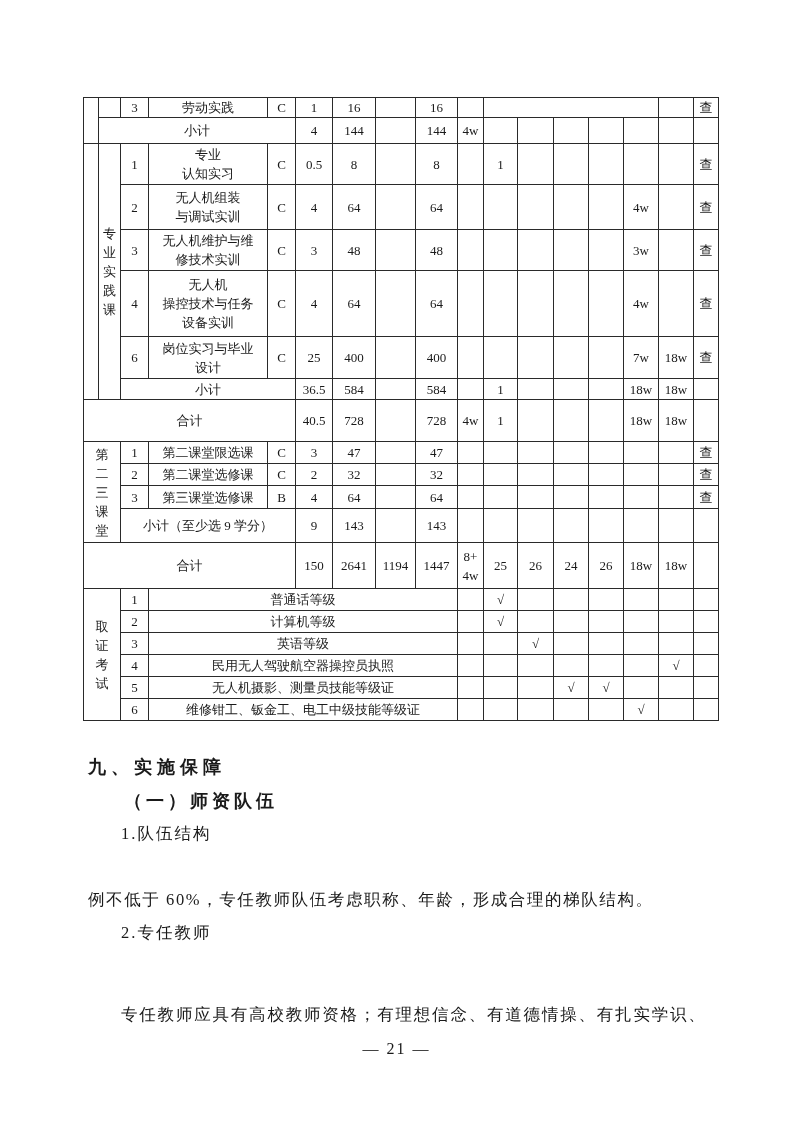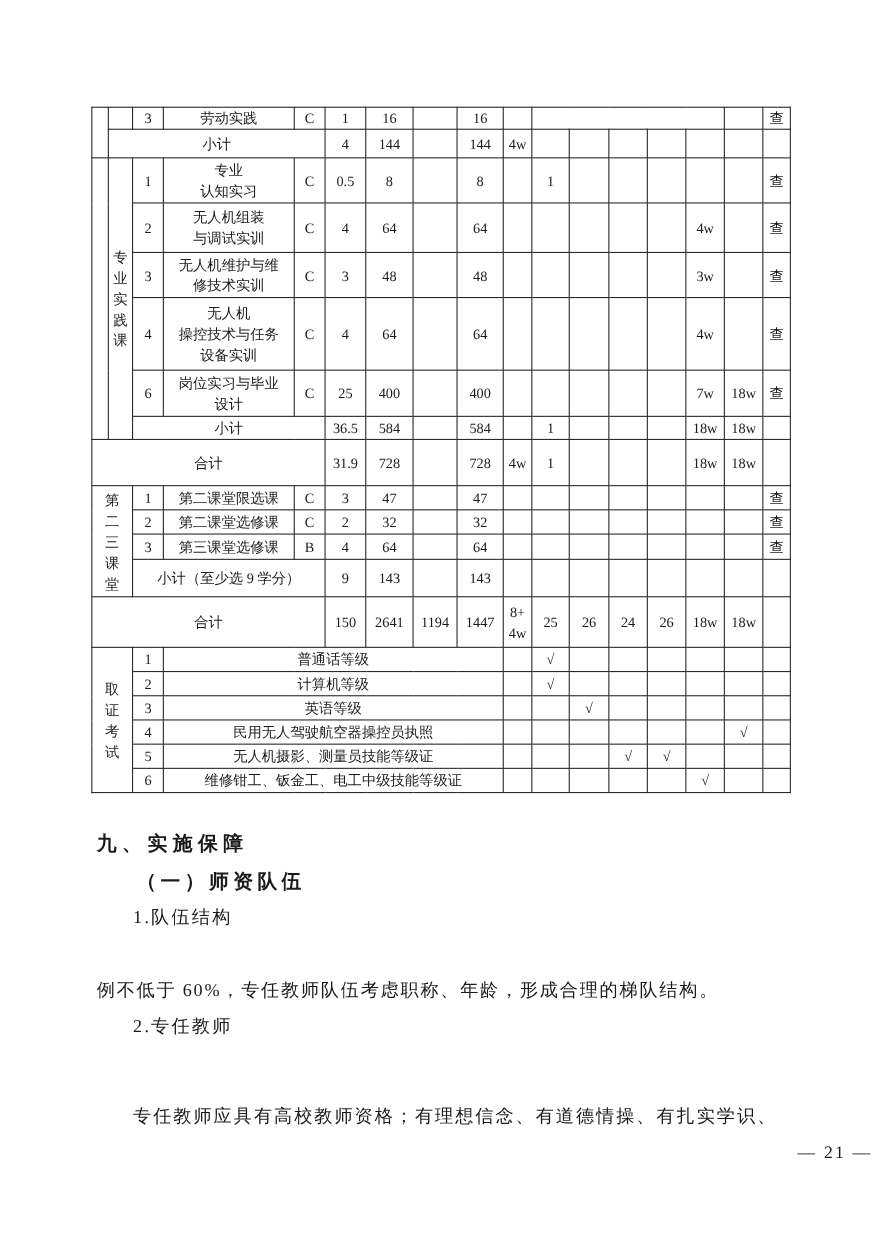--- a/index.html
+++ b/index.html
@@ -41,21 +41,21 @@
   
   .txt { position:absolute; white-space:nowrap; }
   .h-main { left:88px;  top:755px; font-size:18px; font-weight:bold; letter-spacing:5px; }
   .h-sub  { left:124px; top:789px; font-size:18px; font-weight:bold; letter-spacing:4px;text-align:right; }
   .item-1 { left:121px; top:823px; font-size:16.5px; letter-spacing:2px; }
   .p1-l1  { left:121px; top:856px; font-size:16.5px; letter-spacing:1.8px; }
   .p1-l2  { left:88px;  top:889px; font-size:16.5px; letter-spacing:1.6px; }
   .item-2 { left:121px; top:922px; font-size:16.5px; letter-spacing:2px;text-align:right; }
   .p2-l1  { left:121px; top:962px; font-size:16.5px; letter-spacing:1.8px;margin-top:42px; }
   .p2-l2  { left:88px;  top:995px; font-size:16.5px; letter-spacing:1.8px; }
-  .page-num { left:0; right:0; top:1040px; text-align:right; font-size:16px; letter-spacing:2px; }
+  .page-num { left:0; right:0; top:1040px; text-align:center; font-size:16px; letter-spacing:2px; }
 </style>
 </head>
 <body>
 
 <div class="page">
 
   <table class="curr">
     <colgroup>
         <col style="width: 15px;">
         <col style="width: 22px;">
@@ -213,21 +213,21 @@
           <td>1</td>
           <td></td>
           <td></td>
           <td></td>
           <td class="sm">18w</td>
           <td>18w</td>
           <td class="R"></td>
         </tr>
         <tr style="height: 42px;">
           <td colspan="5" class="L T2">合计</td>
-          <td class="T2">31.9</td>
+          <td class="T2">40.5</td>
           <td class="T2">728</td>
           <td class="T2"></td>
           <td class="T2">728</td>
           <td class="T2">4w</td>
           <td class="T2">1</td>
           <td class="T2"></td>
           <td class="T2"></td>
           <td class="T2"></td>
           <td class="sm T2">18w</td>
           <td class="T2">18w</td>

